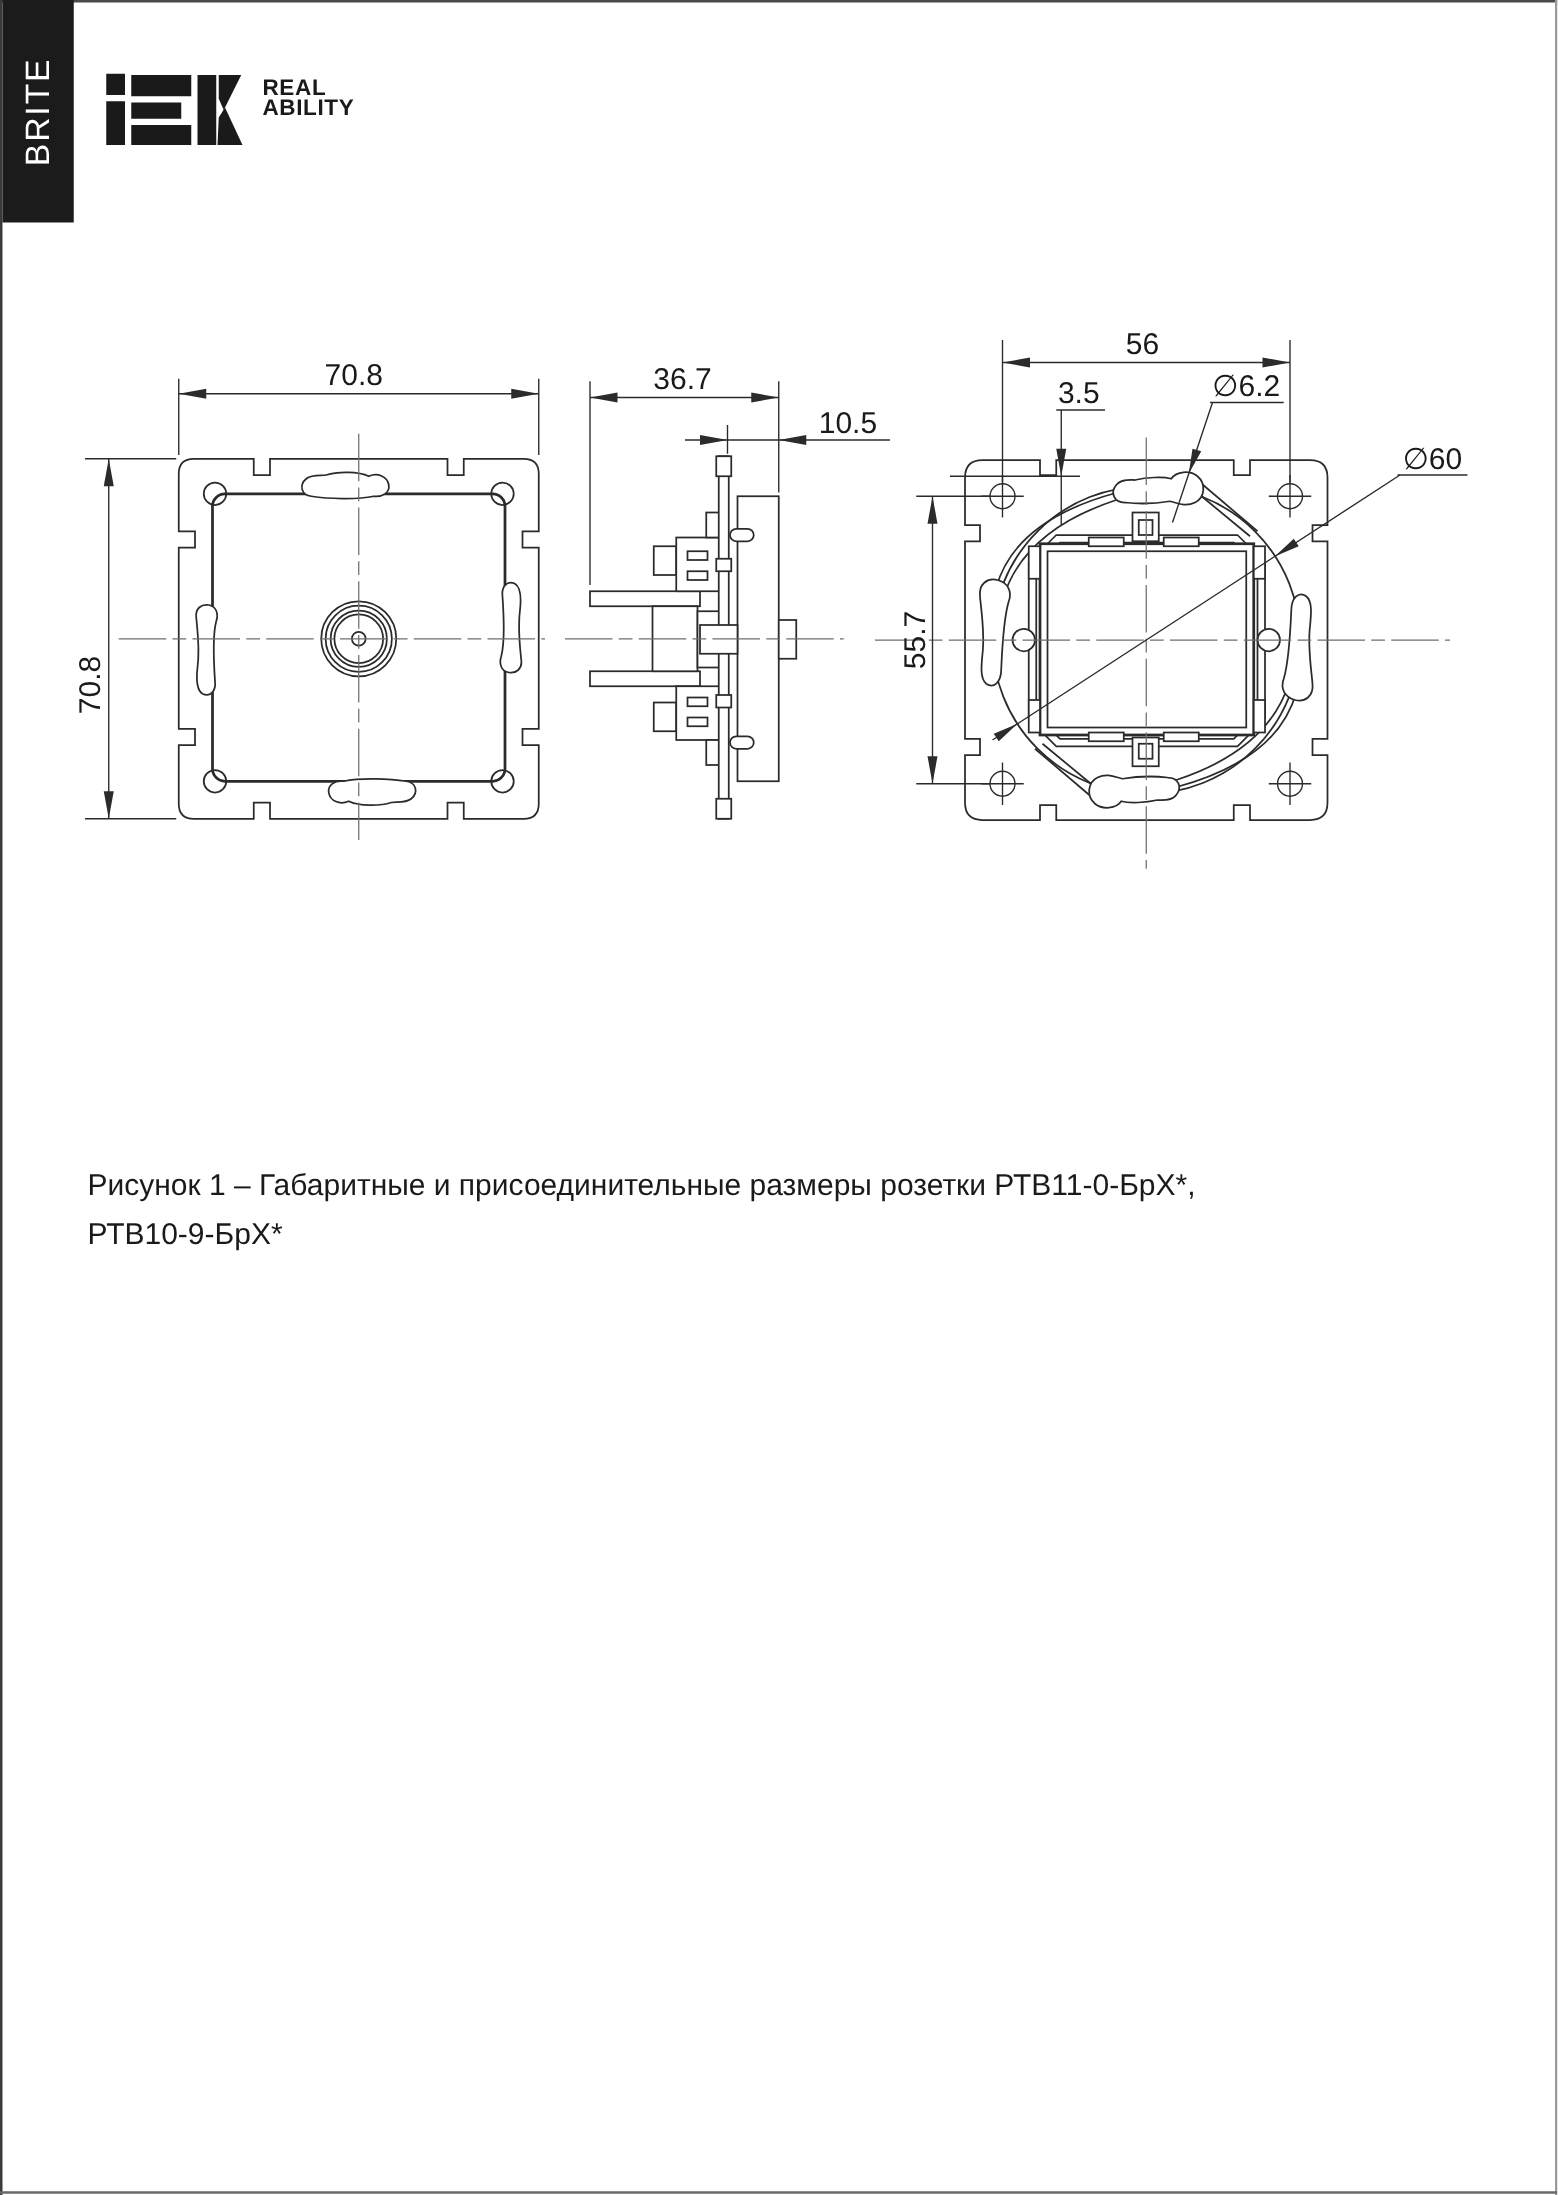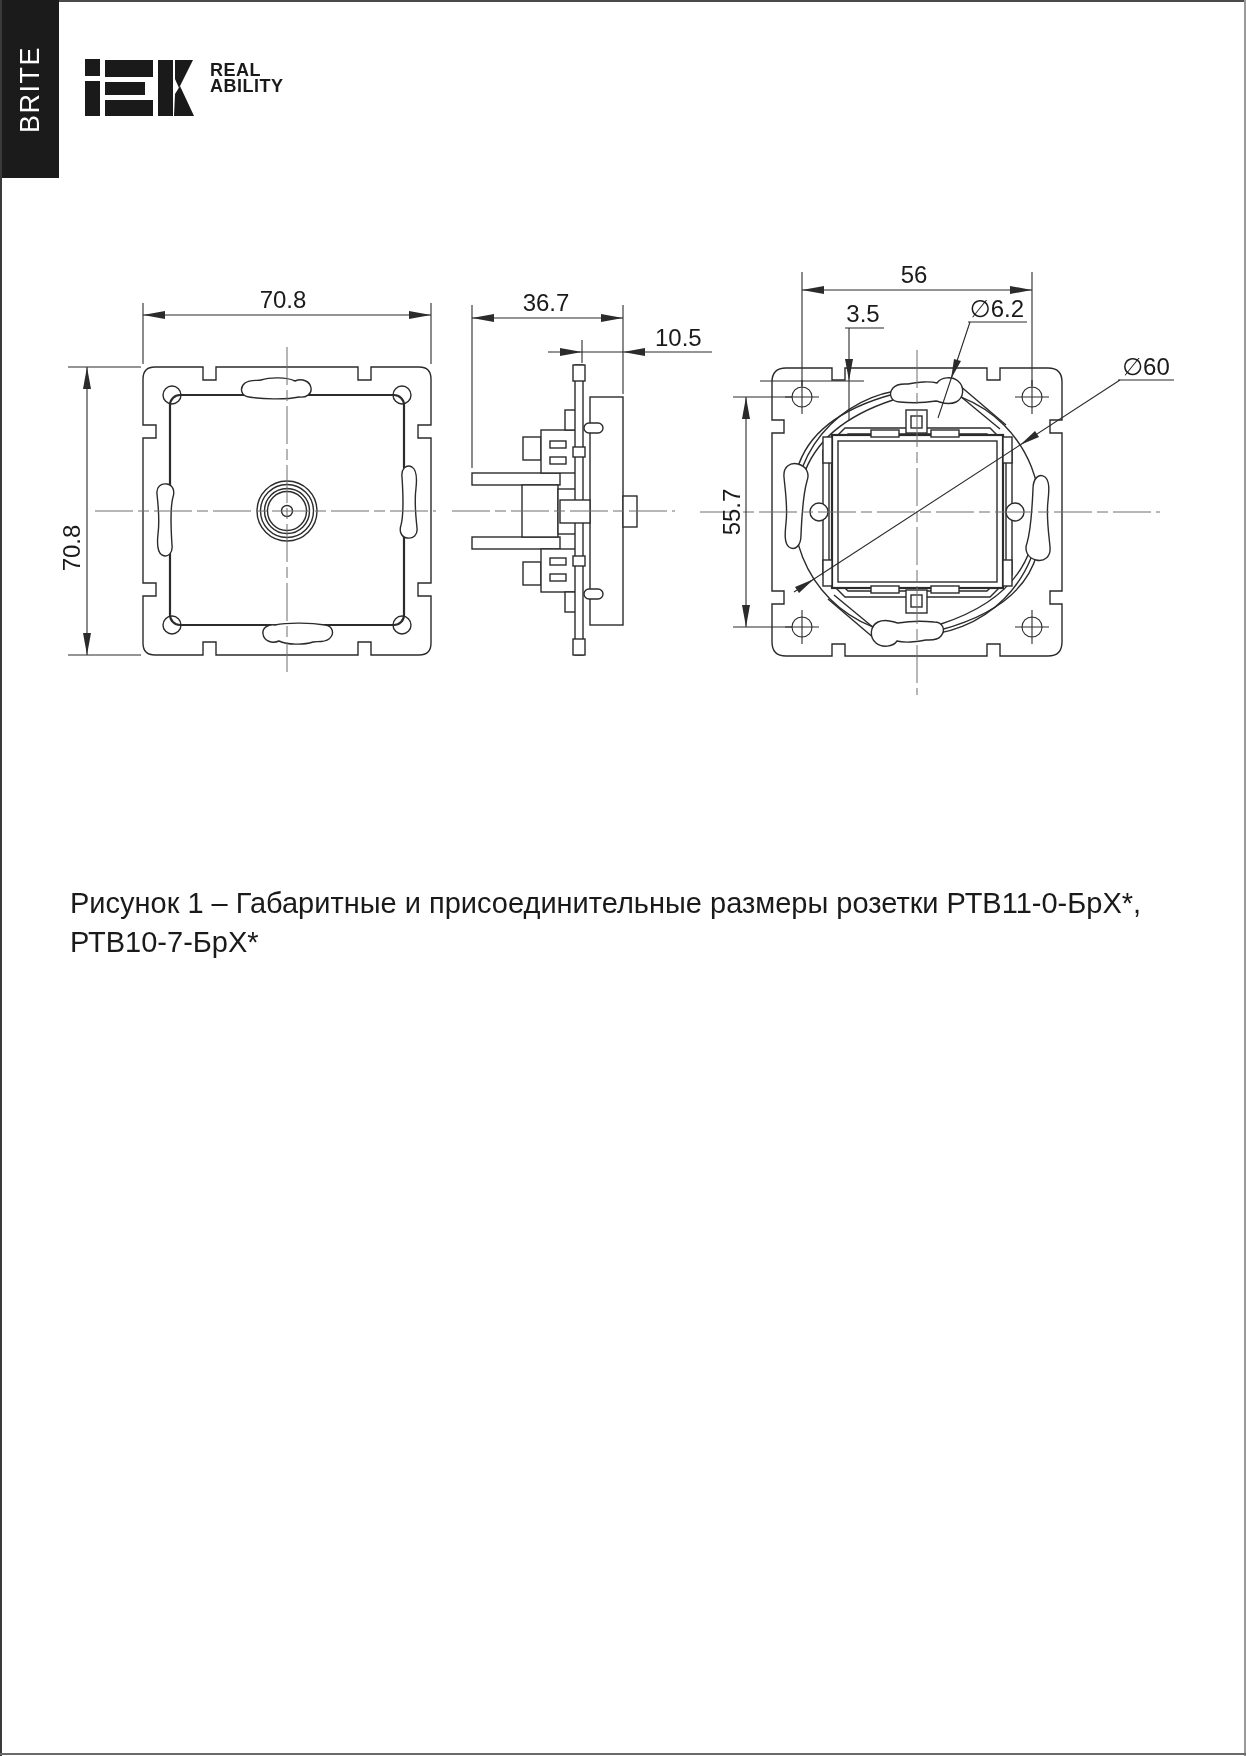--- a/index.html
+++ b/index.html
@@ -7,21 +7,21 @@
         font-family:"Liberation Sans",sans-serif;color:#1a1a1a;}
   .edge{position:absolute;background:#555;}
   #edge-top{left:0;top:0;width:1246px;height:2px;background:#4a4a4a;}
   #edge-left{left:0;top:0;width:2px;height:1756px;background:#3a3a3a;}
   #edge-right{right:0;top:0;width:2px;height:1756px;background:#9a9a9a;}
   #edge-bottom{left:0;bottom:1px;width:1246px;height:2px;background:#6a6a6a;}
   #brite-bar{position:absolute;left:2px;top:0;width:57px;height:178px;background:#1b1b1b;
              display:flex;align-items:center;justify-content:center;}
   #brite-bar span{display:block;transform:rotate(-90deg);color:#ffffff;font-size:27px;
                   letter-spacing:1.5px;white-space:nowrap;font-weight:500;}
-  #caption{position:absolute;left:70px;top:884px;width:1150px;font-size:29px;line-height:39px;}
+  #caption{position:absolute;left:70px;top:929px;width:1150px;font-size:24px;line-height:39px;}
   svg text{font-family:"Liberation Sans",sans-serif;font-size:24px;fill:#1a1a1a;}
   svg .brand-txt{font-size:18px;font-weight:bold;letter-spacing:.5px;}
   .ln{stroke:#2b2b2b;stroke-width:1.4;fill:none;}
   .lnf{stroke:#2b2b2b;stroke-width:1.4;fill:#ffffff;}
   .thk{stroke-width:2.2;}
   .dim{stroke:#2b2b2b;stroke-width:1.1;fill:none;}
   .arr{fill:#2b2b2b;stroke:none;}
   .cl{stroke:#6e6e6e;stroke-width:1;fill:none;stroke-dasharray:38 5 11 5;}
 </style>
 </head>
@@ -255,15 +255,15 @@
         <line class="dim" x1="746" y1="397" x2="746" y2="627"></line>
         <polygon class="arr" points="746,397 742,419 750,419"></polygon>
         <polygon class="arr" points="746,627 742,605 750,605"></polygon>
         <text transform="translate(740 512) rotate(-90)" text-anchor="middle">55.7</text>
       </g>
     </g>
   </svg>
 
   <div id="caption">
     <span>Рисунок 1 – Габаритные и присоединительные размеры розетки РТВ11-0-БрХ*,</span><br>
-    <span>РТВ10-7-БрХ*</span>
+    <span>РТВ10-9-БрХ*</span>
   </div>
 </div>
 
 </body></html>

